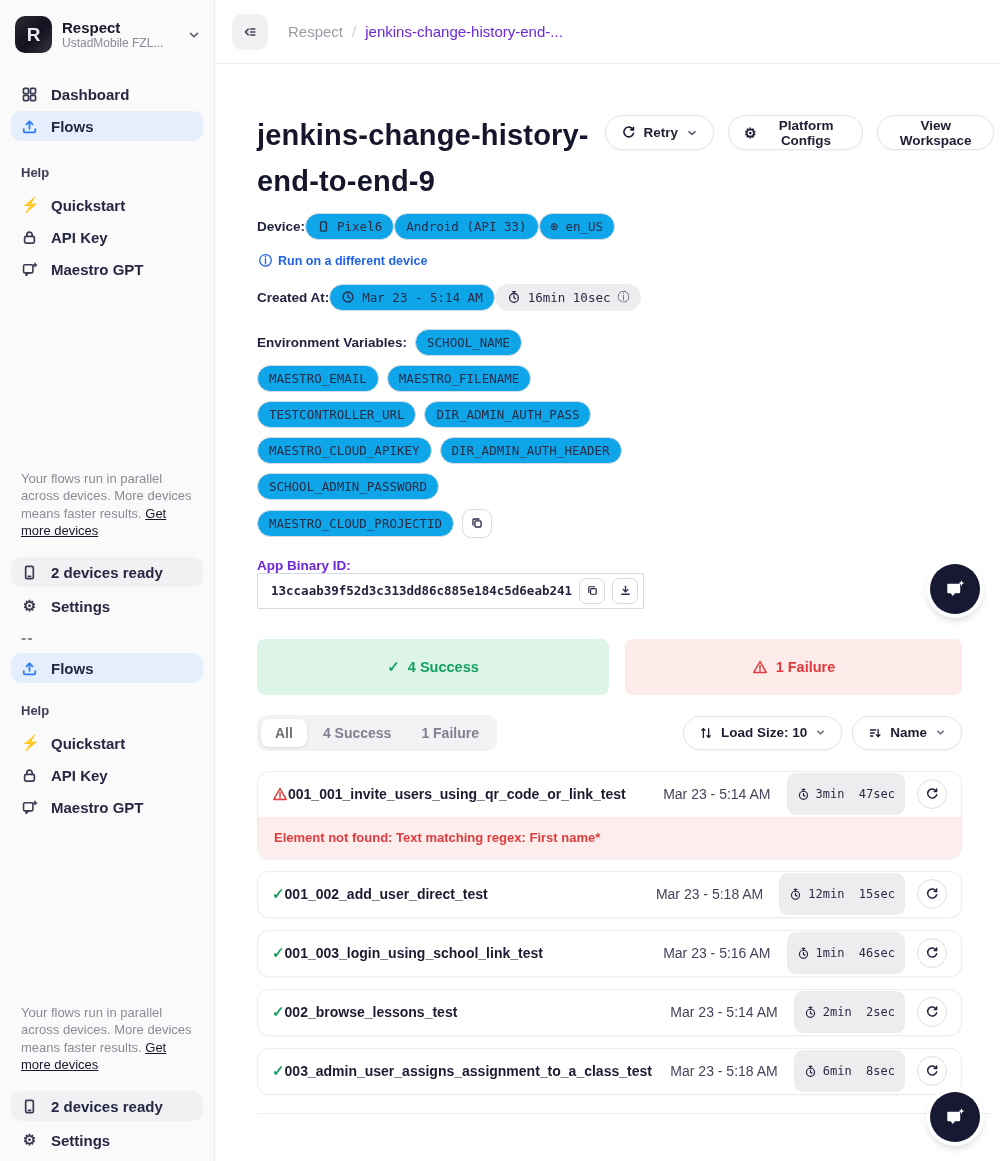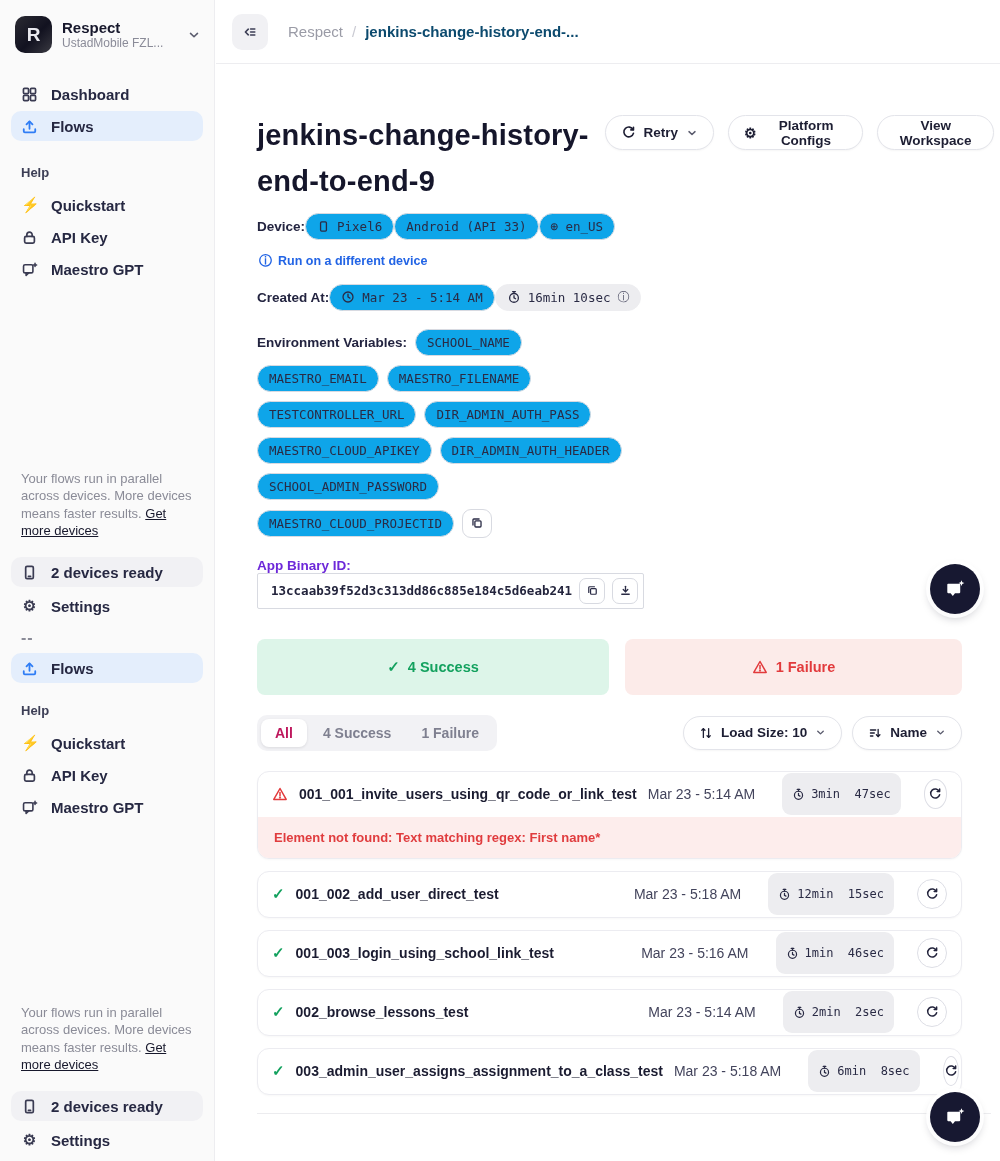--- a/index.html
+++ b/index.html
@@ -47,21 +47,21 @@
     background:#fff; border-bottom:1px solid #ededf0;
     display:flex; align-items:center; gap:20px; padding:0 16px;
   }
   .collapse-btn {
     width:36px; height:36px; border-radius:10px; background:#f1f1f4; border:none;
     display:grid; place-items:center; cursor:pointer; color:#3c3e55;
   }
   .crumbs { display:flex; align-items:center; gap:9px; font-size:15px; }
   .crumb-parent { color:#9a9ba6; cursor:pointer; }
   .crumb-sep { color:#c9cad2; }
-  .crumb-current { color:#0c4a6e; font-weight:700; }
+  .crumb-current { color:#6d28d9; font-weight:400; }
 
   
   .content { position:absolute; left:216px; top:64px; width:784px; padding:49px 0 0 41px; }
   .header-row { display:flex; align-items:flex-start; width:737px; }
   .page-title { font-size:29px; font-weight:800; color:#15162b; line-height:1.58; width:390px; letter-spacing:.2px; overflow-wrap:anywhere; }
   .header-actions { margin-left:auto; display:flex; gap:14px; padding-top:2px; }
   .btn {
     height:35px; padding:0 15px; border-radius:18px; border:1px solid #e3e4ea; background:#fff;
     display:inline-flex; align-items:center; gap:8px; font-family:inherit;
     font-size:13.5px; font-weight:700; color:#1d1e33; cursor:pointer;
@@ -97,28 +97,28 @@
   .banners { display:flex; gap:16px; margin-top:30px; width:705px; }
   .banner { height:56px; border-radius:8px; display:flex; align-items:center; justify-content:center;
     gap:8px; font-size:14.5px; font-weight:700; cursor:pointer; }
   .banner.success { width:352px; background:#ddf5e9; color:#13a15e; }
   .banner.failure { flex:1; background:#fcebe9; color:#e23a3c; }
   .banner .check { font-size:15px; font-weight:700; }
 
   .toolbar { display:flex; align-items:center; margin-top:20px; width:705px; }
   .segmented { display:flex; align-items:center; background:#f2f2f5; border-radius:10px; padding:4px; gap:2px; }
   .seg-tab { padding:6px 14px; font-size:14px; font-weight:600; color:#7f8090; border-radius:8px; cursor:pointer; }
-  .seg-tab.active { background:#fff; color:#be185d; font-weight:700; box-shadow:0 1px 3px rgba(16,17,34,.10); }
+  .seg-tab.active { background:#fff; color:#737373; font-weight:700; box-shadow:0 1px 3px rgba(16,17,34,.10); }
   .toolbar-right { margin-left:auto; display:flex; gap:10px; }
   .dd-btn { height:34px; border-radius:17px; }
 
   .tests { margin-top:20px; width:705px; }
   .test-card { border:1px solid #ececf1; border-radius:12px; margin-bottom:12px; background:#fff;
     box-shadow:0 1px 2px rgba(16,17,34,.03); overflow:hidden; }
-  .test-row { display:flex; align-items:center; gap:11px; height:45px; padding:0 14px; cursor:pointer; }
+  .test-row { display:flex; align-items:center; height:45px; padding:0 14px; cursor:pointer; }
   .t-name { font-size:14px; font-weight:700; color:#1b1c31; }
   .t-date { margin-left:auto; font-size:14px; color:#43445c; white-space:nowrap; }
   .t-dur { display:inline-flex; align-items:center; gap:6px; height:42px; padding:0 10px; margin-left:16px;
     background:#ededf0; border-radius:9px; font-family:"DejaVu Sans Mono", monospace;
     font-size:12px; color:#2a2b45; white-space:pre; }
   .t-retry { width:30px; height:30px; margin-left:12px; border:1px solid #dddee5; border-radius:50%;
     background:#fff; display:grid; place-items:center; cursor:pointer; color:#23243c; }
   .t-error { background:#fdedec; color:#e03c3e; font-size:13px; font-weight:700; padding:13px 16px; }
   .list-divider { width:734px; height:1px; background:#ececef; margin-top:18px; }
 

